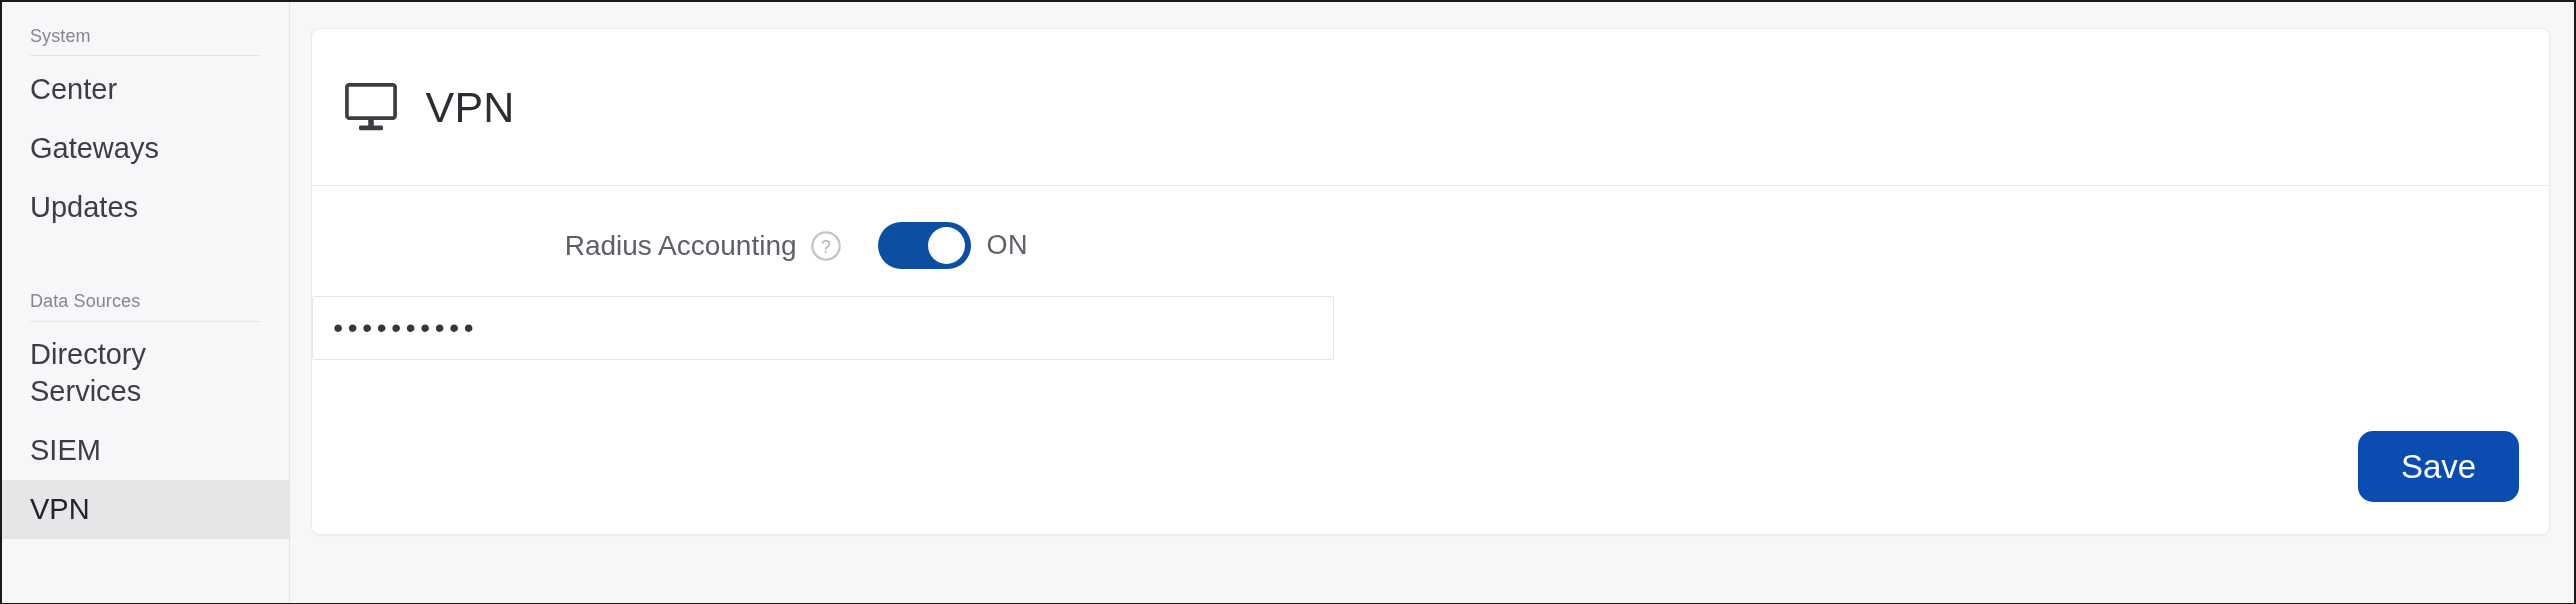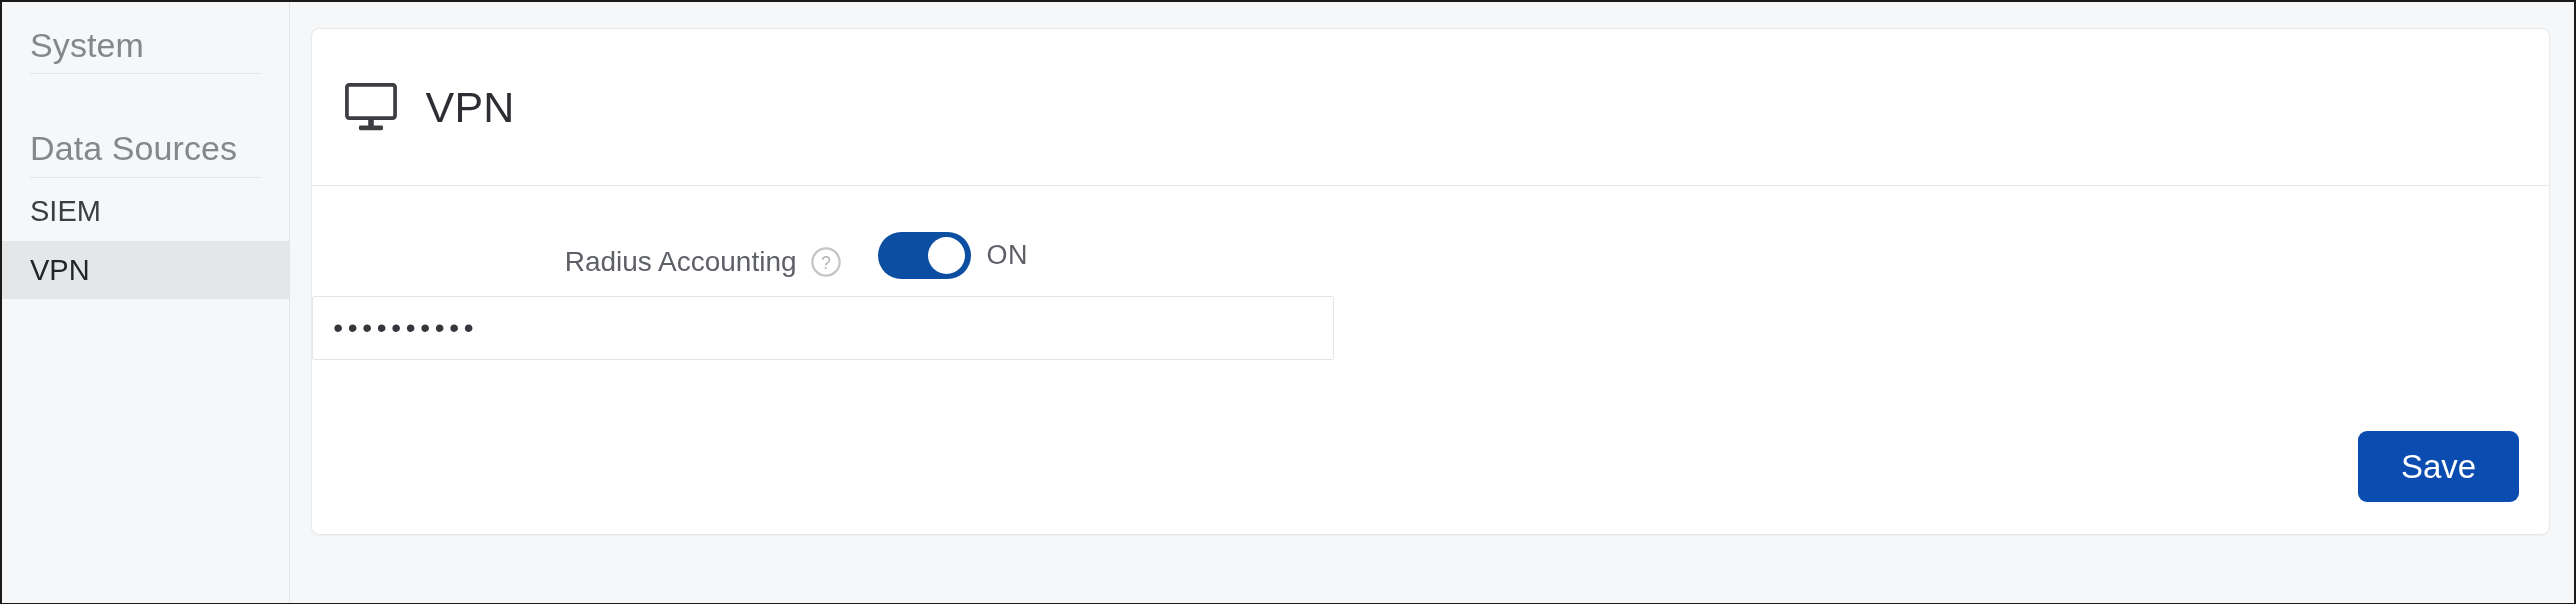--- a/index.html
+++ b/index.html
@@ -33,21 +33,21 @@
     height: 100%;
     background: #f6f7f8;
     border-right: 1.9px solid #e3e4e6;
     padding-top: 24px;
   }
 
   .section-header {
     margin: 0 28px 0 28px;
     padding-bottom: 8.4px;
     border-bottom: 1.9px solid #e4e5e7;
-    font-size: 34px;
+    font-size: 18px;
     color: #85878c;
     font-weight: 400;
     letter-spacing: 0.1px;
     line-height: 1.15;
   }
 
   .section-header.second {
     margin-top: 55px;
   }
 
@@ -120,21 +120,20 @@
   }
 
   .form-row {
     display: flex;
     align-items: center;
   }
 
   .row-radius {
     height: 93px;
     padding-top: 26px;
-    align-items: flex-end;
   }
 
   .row-secret {
     height: 97px;
   }
 
   .field-label {
     width: 566px;
     min-width: 566px;
     text-align: right;
@@ -224,36 +223,42 @@
     justify-content: center;
     min-width: 161px;
     height: 71px;
     padding: 0 32px;
     background: #0b4cb0;
     color: #ffffff;
     font-size: 33px;
     font-family: "Liberation Sans", sans-serif;
     font-weight: 400;
     border: none;
-    border-radius: 9px;
+    border-radius: 15px;
     cursor: pointer;
     line-height: 1;
   }
 </style>
 </head>
 <body>
 
 <div class="screen">
 
   <nav class="sidebar">
 
     <div class="section-header">System</div>
+    <div class="nav-list">
+      <div class="nav-item">Center</div>
+      <div class="nav-item">Gateways</div>
+      <div class="nav-item">Updates</div>
+    </div>
 
     <div class="section-header second">Data Sources</div>
     <div class="nav-list">
+      <div class="nav-item">Directory Services</div>
       <div class="nav-item">SIEM</div>
       <div class="nav-item active">VPN</div>
     </div>
 
   </nav>
 
   <main class="main">
     <section class="card">
 
       <div class="card-header">

